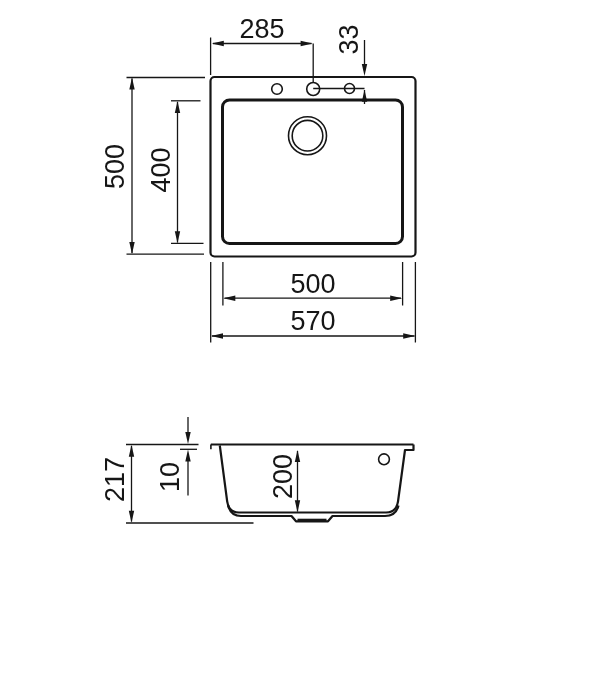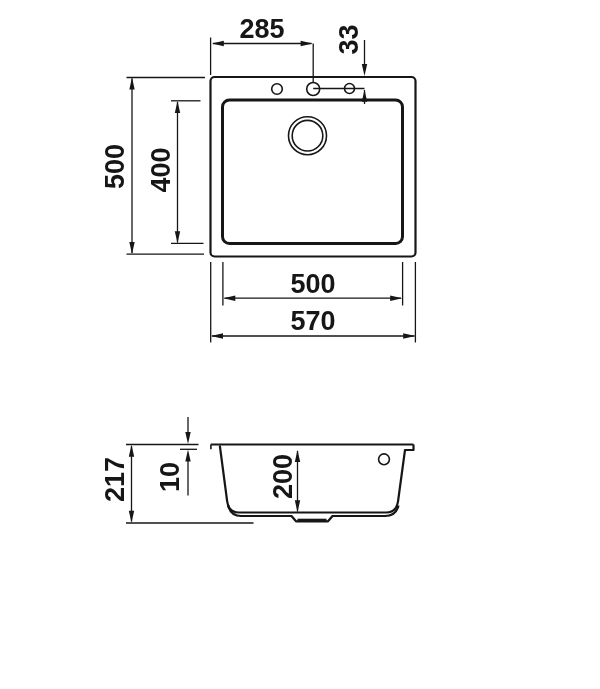--- a/index.html
+++ b/index.html
@@ -2,21 +2,20 @@
 <html style="--line: #161616;"><head>
 <meta charset="utf-8">
 <style>
   html,body{margin:0;padding:0;background:#fff;}
   .page{
     position:relative;
     width:600px;height:689px;
     background:#fff;
     font-family:"Liberation Sans", sans-serif;
     overflow:hidden;
-    font-weight:bold;
   }
   svg{display:block;}
   .ln{stroke:var(--line,#161616);fill:none;stroke-width:1.3;stroke-linecap:butt;}
   .ln2{stroke:var(--line,#161616);fill:none;stroke-width:2.2;stroke-linejoin:round;}
   .ln3{stroke:var(--line,#161616);fill:none;stroke-width:3;stroke-linejoin:round;}
   .lnc{stroke:var(--line,#161616);fill:none;stroke-width:1.6;}
   .arr{fill:var(--line,#161616);stroke:none;}
   text.dim{
     font-family:"Liberation Sans", sans-serif;
     font-size:27px;

